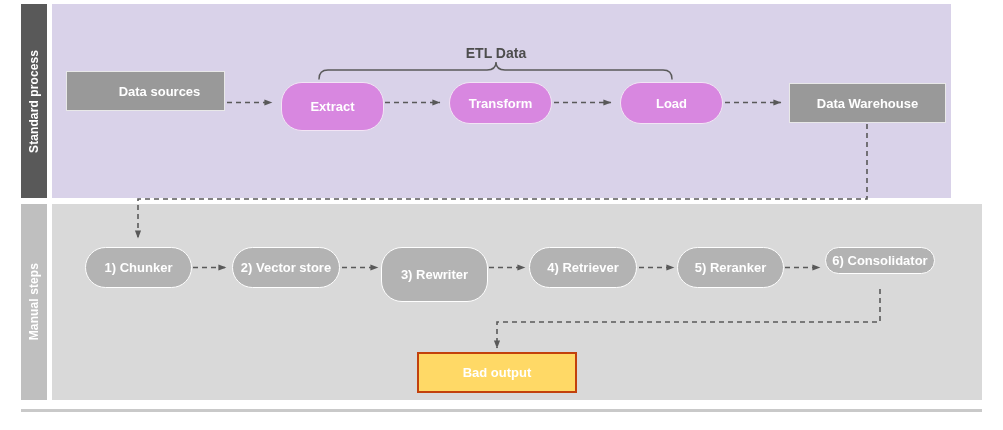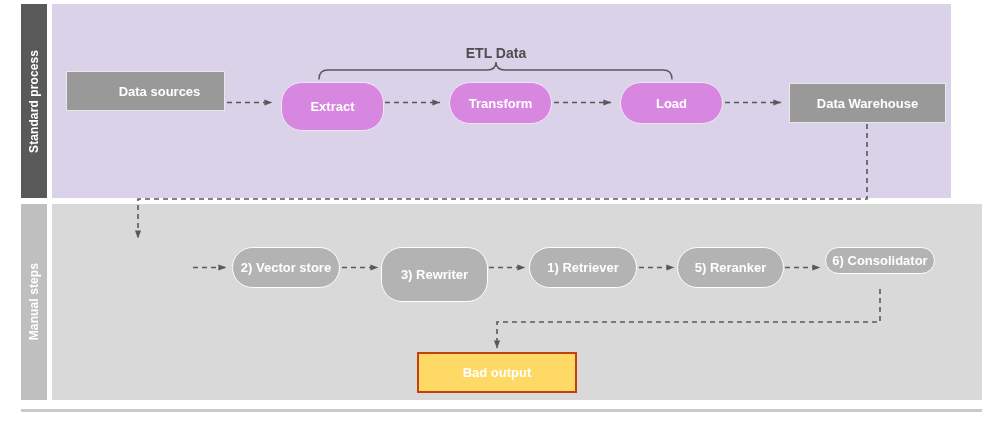--- a/index.html
+++ b/index.html
@@ -158,26 +158,27 @@
   <div class="node rect" style="left:66px; top:71px; width:159px; height:40px;padding-left:28px;">Data sources</div>
 
   <div class="node pill-purple" style="left:281px; top:82px; width:103px; height:49px;">Extract</div>
 
   <div class="node pill-purple" style="left:620px; top:82px; width:103px; height:42px;">Load</div>
 
   <div class="node pill-purple" style="left:449px; top:82px; width:103px; height:42px;">Transform</div>
 
   <div class="node rect" style="left:789px; top:83px; width:157px; height:40px;">Data Warehouse</div>
 
+  <div class="node pill-gray" style="left:85px; top:247px; width:107px; height:41px;">1) Chunker</div>
 
   <div class="node pill-gray" style="left:232px; top:247px; width:108px; height:41px;">2) Vector store</div>
 
   <div class="node pill-gray" style="left:381px; top:247px; width:107px; height:55px;">3) Rewriter</div>
 
-  <div class="node pill-gray" style="left:529px; top:247px; width:108px; height:41px;">1) Retriever</div>
+  <div class="node pill-gray" style="left:529px; top:247px; width:108px; height:41px;">4) Retriever</div>
 
   <div class="node pill-gray" style="left:677px; top:247px; width:107px; height:41px;">5) Reranker</div>
 
   <div class="node pill-gray" style="left:825px; top:247px; width:110px; height:27px;">6) Consolidator</div>
 
   <div class="node rect-yellow" style="left:417px; top:352px; width:160px; height:41px;">Bad output</div>
 
 </div>
 
 </body></html>

